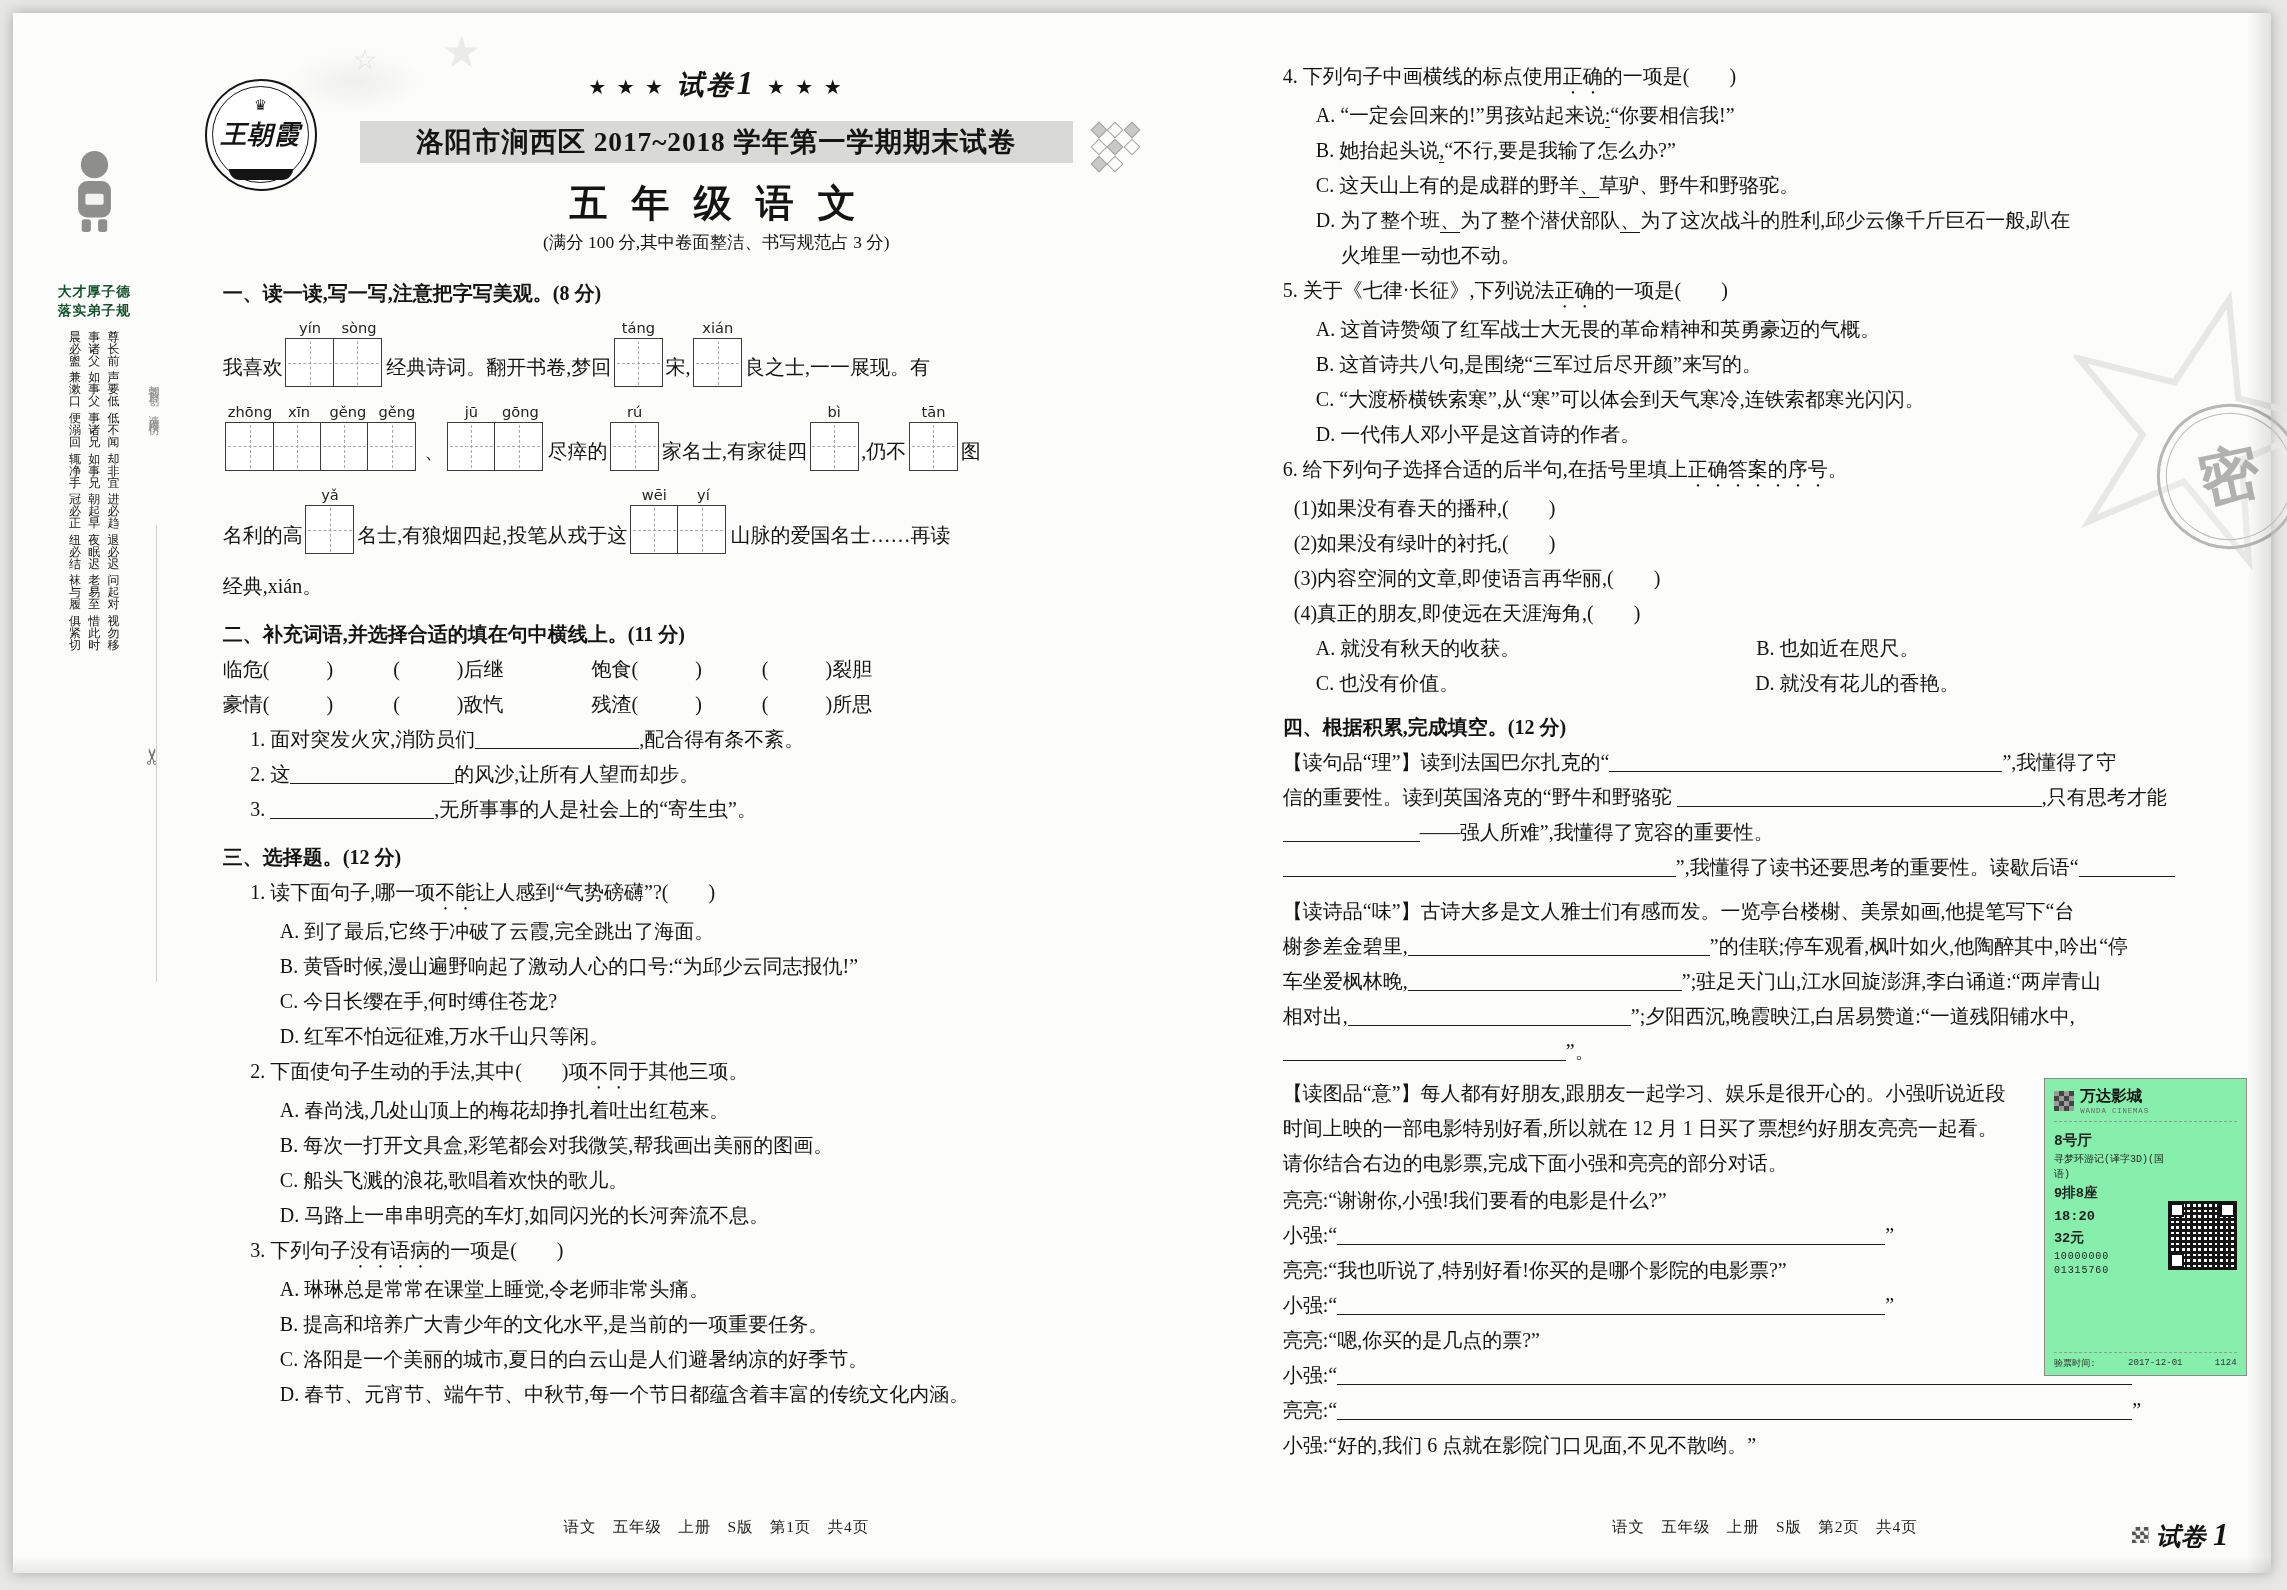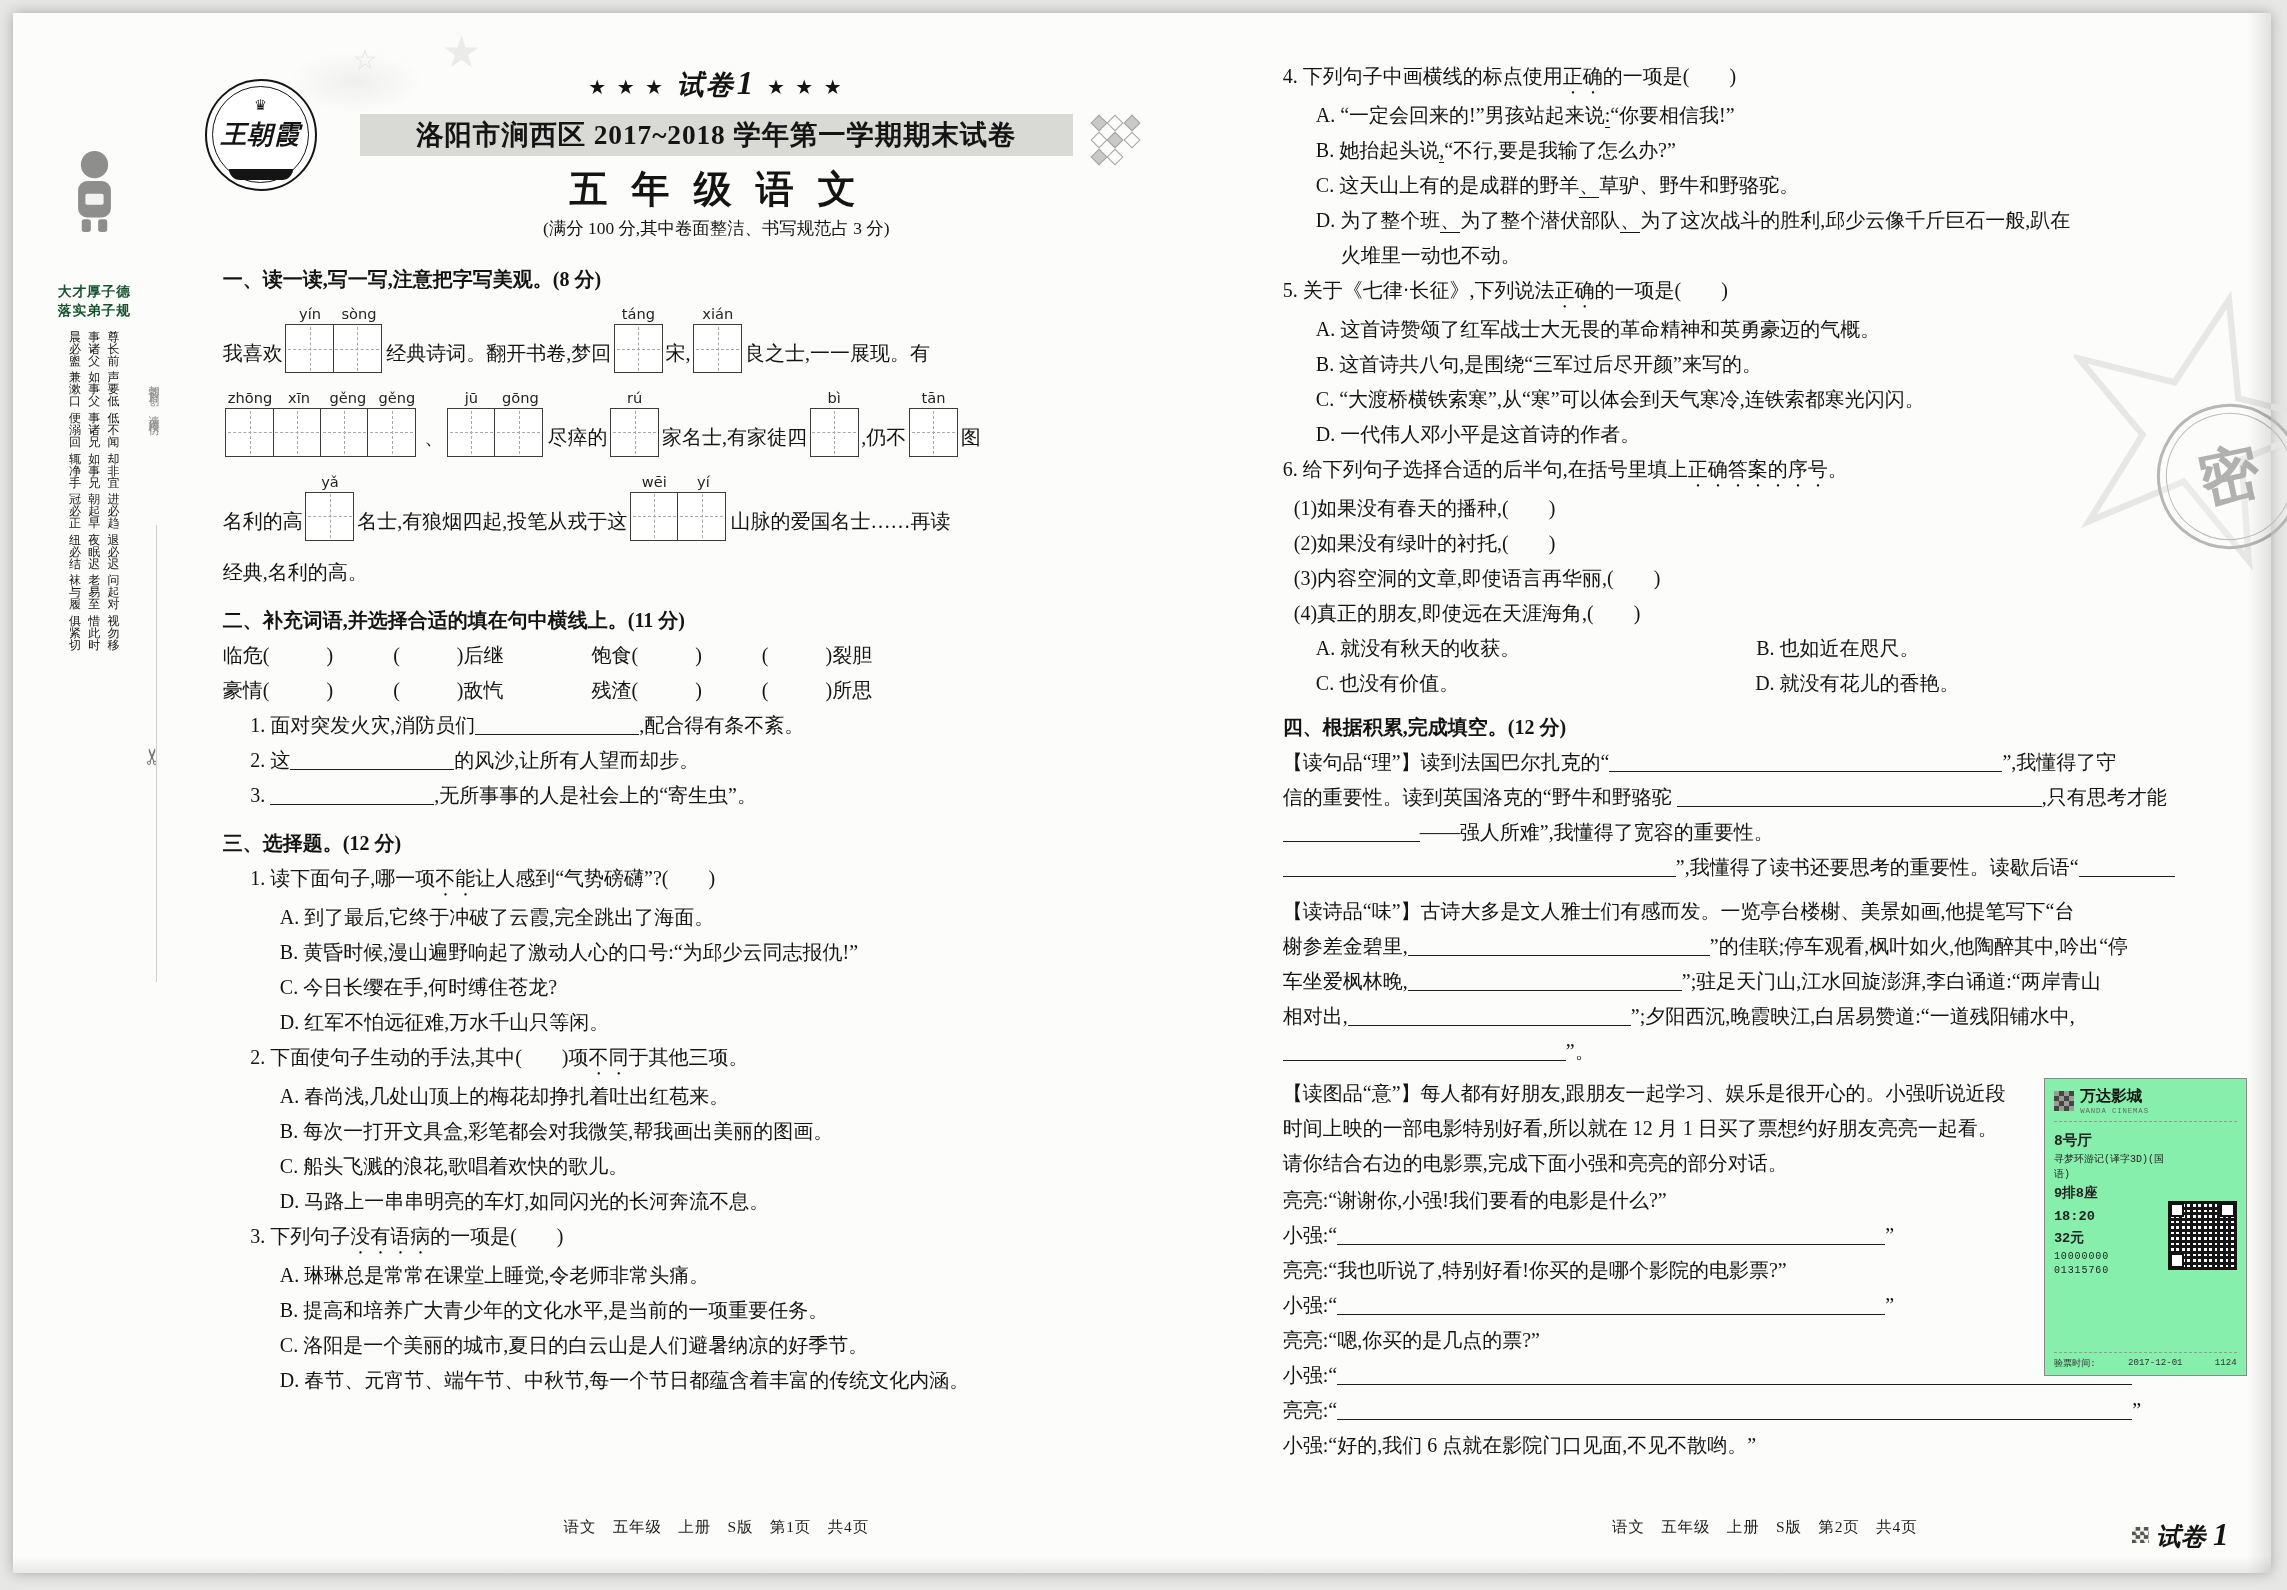--- a/index.html
+++ b/index.html
@@ -79,21 +79,21 @@
   .logo{position:absolute;left:-18.3px;top:12.8px;width:108px;height:108px;border:2.7px solid #141414;
         border-radius:50%;background:#fff;display:flex;align-items:center;justify-content:center;}
   .logo::before{content:"";position:absolute;inset:5.5px;border:1.5px solid #141414;border-radius:50%;}
   .logo .crown{position:absolute;top:7.3px;font-size:14.6px;}
   .logo .band{position:absolute;bottom:9.1px;width:64px;height:11px;background:#141414;border-radius:0 0 37px 37px;}
   .logo-text{font-weight:bold;font-style:italic;font-size:25.6px;letter-spacing:0.9px;}
   .starsline{text-align:center;font-size:20px;letter-spacing:2.7px;margin-bottom:7.3px;}
   .starsline .pw{font-weight:bold;font-style:italic;font-size:27.4px;letter-spacing:1.8px;margin:0 1.8px 0 11px;}
   .starsline .pn{font-weight:bold;font-style:italic;font-size:33px;margin-right:11px;}
   .bannerwrap{position:relative;}
-  .banner{width:713px;margin:9px auto;background:#d9d9d6;text-align:center;font-weight:bold;
+  .banner{width:713px;margin:16px auto;background:#d9d9d6;text-align:center;font-weight:bold;
           font-size:27.4px;line-height:42px;letter-spacing:0.9px;}
   .diamonds{position:absolute;left:870px;top:3.7px;width:53px;display:flex;flex-wrap:wrap;gap:4.6px;}
   .diamonds i{width:10px;height:10px;border:1.4px solid #a3a3a1;transform:rotate(45deg);}
   .diamonds i:nth-child(odd){background:#c9c9c7;}
   .subject{text-align:center;font-size:38px;font-weight:bold;letter-spacing:7.3px;margin-top:9.1px;line-height:48px;}
   .note{text-align:center;font-size:17.4px;line-height:27.4px;margin:1.8px 0 20px;}
 
   
   .p2bottom{position:relative;margin-top:7.3px;}
   .para{margin-bottom:1.8px;}
@@ -316,21 +316,21 @@
             <i></i>
         </div>
       </div>
       <div class="subject">五 年 级 语 文</div>
       <div class="note">(满分 100 分,其中卷面整洁、书写规范占 3 分)</div>
       <div id="p1lines">
           <div class="line h"><span class="t">一、读一读,写一写,注意把字写美观。(8 分)</span></div>
           <div class="line boxrow"><span class="t">我喜欢</span><span class="bgroup"><span class="pyrow"><span class="py">yín</span><span class="py">sòng</span></span><span class="brow"><span class="kbox"><i class="vh"></i><i class="hh"></i></span><span class="kbox"><i class="vh"></i><i class="hh"></i></span></span></span><span class="t">经典诗词。翻开书卷,梦回</span><span class="bgroup"><span class="pyrow"><span class="py">táng</span></span><span class="brow"><span class="kbox"><i class="vh"></i><i class="hh"></i></span></span></span><span class="t">宋,</span><span class="bgroup"><span class="pyrow"><span class="py">xián</span></span><span class="brow"><span class="kbox"><i class="vh"></i><i class="hh"></i></span></span></span><span class="t">良之士,一一展现。有</span></div>
           <div class="line boxrow"><span class="bgroup"><span class="pyrow"><span class="py">zhōng</span><span class="py">xīn</span><span class="py">gěng</span><span class="py">gěng</span></span><span class="brow"><span class="kbox"><i class="vh"></i><i class="hh"></i></span><span class="kbox"><i class="vh"></i><i class="hh"></i></span><span class="kbox"><i class="vh"></i><i class="hh"></i></span><span class="kbox"><i class="vh"></i><i class="hh"></i></span></span></span><span class="t">、</span><span class="bgroup"><span class="pyrow"><span class="py">jū</span><span class="py">gōng</span></span><span class="brow"><span class="kbox"><i class="vh"></i><i class="hh"></i></span><span class="kbox"><i class="vh"></i><i class="hh"></i></span></span></span><span class="t">尽瘁的</span><span class="bgroup"><span class="pyrow"><span class="py">rú</span></span><span class="brow"><span class="kbox"><i class="vh"></i><i class="hh"></i></span></span></span><span class="t">家名士,有家徒四</span><span class="bgroup"><span class="pyrow"><span class="py">bì</span></span><span class="brow"><span class="kbox"><i class="vh"></i><i class="hh"></i></span></span></span><span class="t">,仍不</span><span class="bgroup"><span class="pyrow"><span class="py">tān</span></span><span class="brow"><span class="kbox"><i class="vh"></i><i class="hh"></i></span></span></span><span class="t">图</span></div>
           <div class="line boxrow"><span class="t">名利的高</span><span class="bgroup"><span class="pyrow"><span class="py">yǎ</span></span><span class="brow"><span class="kbox"><i class="vh"></i><i class="hh"></i></span></span></span><span class="t">名士,有狼烟四起,投笔从戎于这</span><span class="bgroup"><span class="pyrow"><span class="py">wēi</span><span class="py">yí</span></span><span class="brow"><span class="kbox"><i class="vh"></i><i class="hh"></i></span><span class="kbox"><i class="vh"></i><i class="hh"></i></span></span></span><span class="t">山脉的爱国名士……再读</span></div>
-          <div class="line"><span class="t">经典,名利的高。</span></div>
+          <div class="line"><span class="t">经典,xián。</span></div>
           <div class="line h gap2"><span class="t">二、补充词语,并选择合适的填在句中横线上。(11 分)</span></div>
           <div class="line"><span class="t">临危(</span><span class="spacer" style="width: 57px;"></span><span class="t">)</span><span class="spacer" style="width: 60px;"></span><span class="t">(</span><span class="spacer" style="width: 57px;"></span><span class="t">)后继</span><span class="spacer" style="width: 88px;"></span><span class="t">饱食(</span><span class="spacer" style="width: 57px;"></span><span class="t">)</span><span class="spacer" style="width: 60px;"></span><span class="t">(</span><span class="spacer" style="width: 57px;"></span><span class="t">)裂胆</span></div>
           <div class="line"><span class="t">豪情(</span><span class="spacer" style="width: 57px;"></span><span class="t">)</span><span class="spacer" style="width: 60px;"></span><span class="t">(</span><span class="spacer" style="width: 57px;"></span><span class="t">)敌忾</span><span class="spacer" style="width: 88px;"></span><span class="t">残渣(</span><span class="spacer" style="width: 57px;"></span><span class="t">)</span><span class="spacer" style="width: 60px;"></span><span class="t">(</span><span class="spacer" style="width: 57px;"></span><span class="t">)所思</span></div>
           <div class="line q"><span class="t">1. 面对突发火灾,消防员们</span><span class="blank" style="width: 164px;"></span><span class="t">,配合得有条不紊。</span></div>
           <div class="line q"><span class="t">2. 这</span><span class="blank" style="width: 164px;"></span><span class="t">的风沙,让所有人望而却步。</span></div>
           <div class="line q"><span class="t">3. </span><span class="blank" style="width: 164px;"></span><span class="t">,无所事事的人是社会上的“寄生虫”。</span></div>
           <div class="line h gap2"><span class="t">三、选择题。(12 分)</span></div>
           <div class="line q"><span class="t">1. 读下面句子,哪一项</span><span class="t e">不能</span><span class="t">让人感到“气势磅礴”?(　　)</span></div>
           <div class="line opt"><span class="t">A. 到了最后,它终于冲破了云霞,完全跳出了海面。</span></div>
           <div class="line opt"><span class="t">B. 黄昏时候,漫山遍野响起了激动人心的口号:“为邱少云同志报仇!”</span></div>

